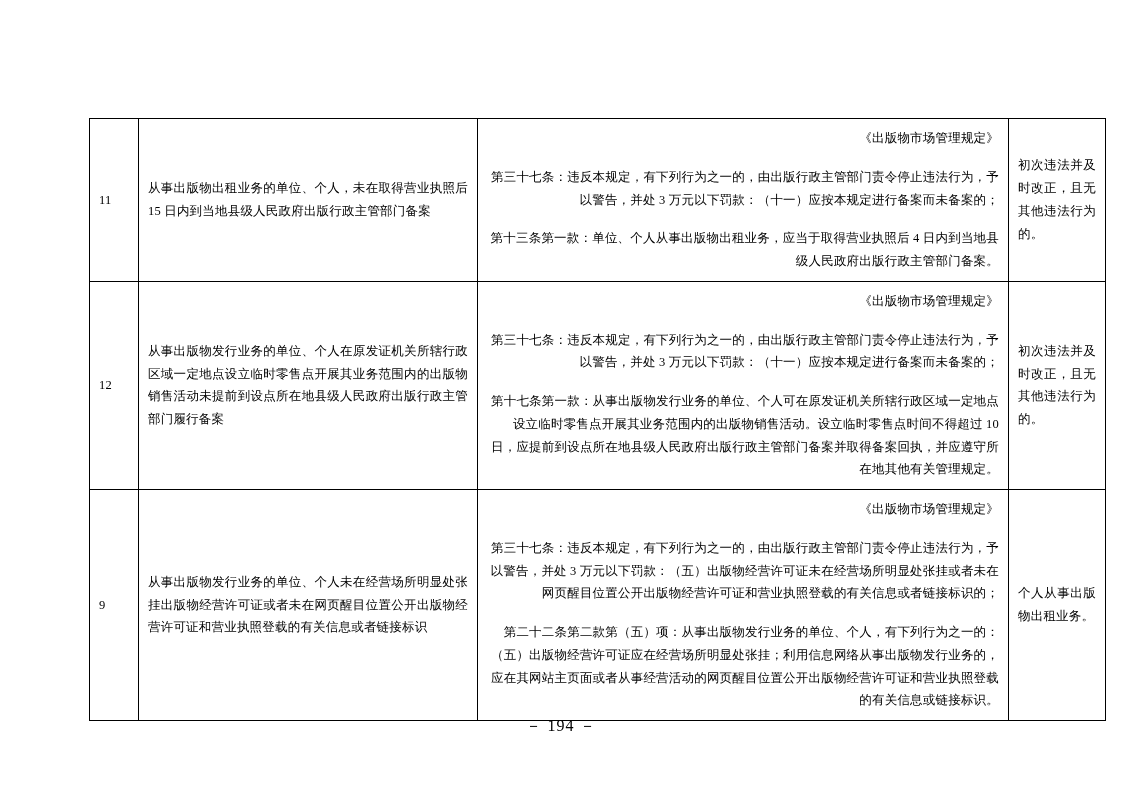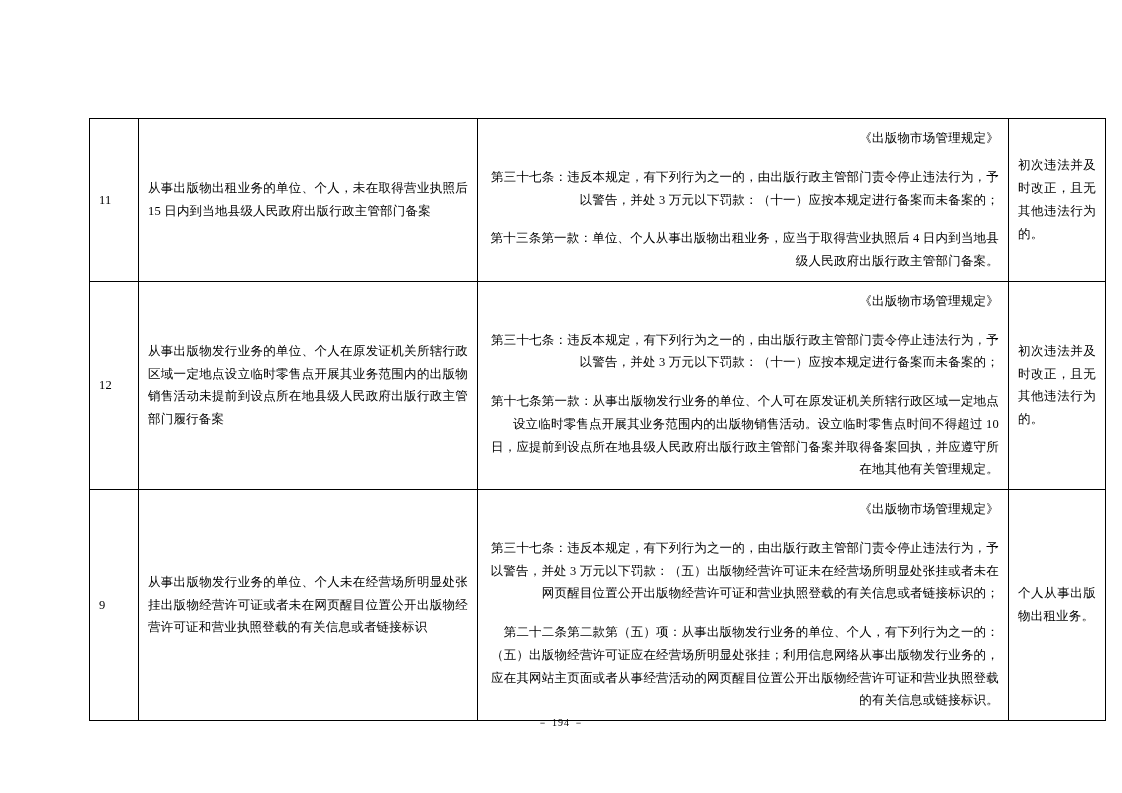--- a/index.html
+++ b/index.html
@@ -69,21 +69,21 @@
     text-justify: inter-ideograph;
     line-height: 1.85;
     margin-top: 28px;
   }
   .page-number {
     position: absolute;
     left: 0;
     right: 0;
     top: 716px;
     text-align: center;
-    font-size: 10px;
+    font-size: 16px;
     letter-spacing: 1px;
     font-family: "Liberation Serif", "DejaVu Serif", serif;
   }
 </style>
 </head>
 <body>
 
 <div class="page">
 
   <table class="doc-table">

